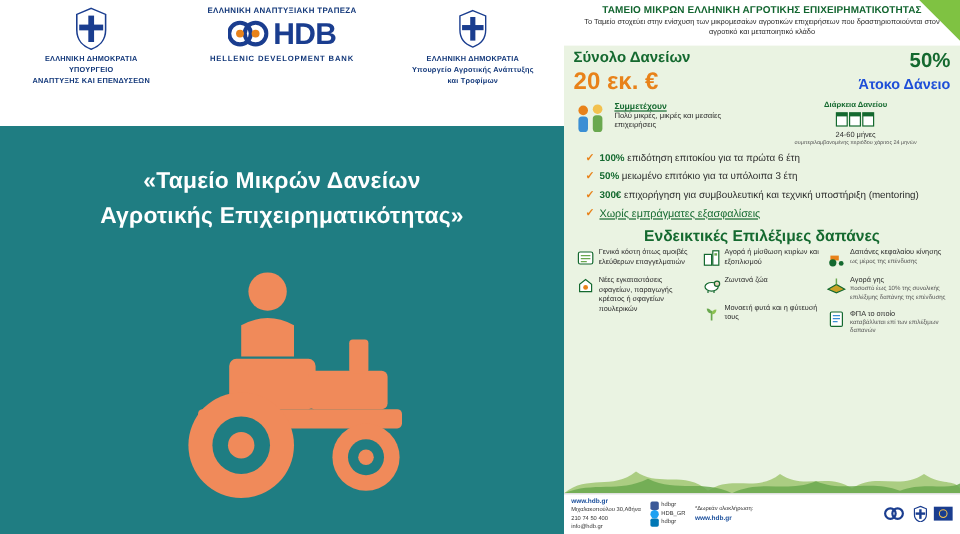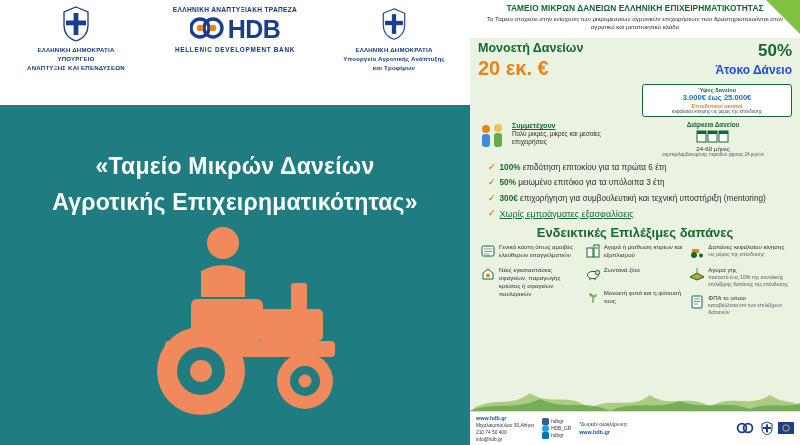--- a/index.html
+++ b/index.html
@@ -68,23 +68,23 @@
     letter-spacing: .7px; margin-top: 4px; text-align: center;
   }
 
   .teal {
     position: absolute; left: 0; top: 105px;
     width: 470px; height: 340px;
     background: #1f7d82;
     overflow: hidden;
   }
   .teal-title {
-    position: absolute; left: 0; top: 44px; width: 470px;
+    position: absolute; left: 0; top: 32px; width: 470px;
     text-align: center; color: #ffffff;
-    font-size: 23px; line-height: 1.55; font-weight: bold;
+    font-size: 19px; line-height: 1.55; font-weight: bold;
     letter-spacing: .2px;
   }
   .tractor {
     position: absolute; left: 105px; top: 118px;
     width: 260px; height: 200px;
   }
 
   
   .poster {
     position: absolute; left: 470px; top: 0;
@@ -263,43 +263,37 @@
           <circle cx="200" cy="158" r="6.5" fill="#f08a5a"></circle>
         </svg>
       </div>
     </div>
   </div>
 
   <div class="poster">
 
     <div class="poster-top">
       <div class="corner"></div>
-      <div class="poster-title">ΤΑΜΕΙΟ ΜΙΚΡΩΝ ΔΑΝΕΙΩΝ ΕΛΛΗΝΙΚΗ ΕΠΙΧΕΙΡΗΜΑΤΙΚΟΤΗΤΑΣ</div>
+      <div class="poster-title">ΤΑΜΕΙΟ ΜΙΚΡΩΝ ΕΛΛΗΝΙΚΗ ΑΓΡΟΤΙΚΗΣ ΕΠΙΧΕΙΡΗΜΑΤΙΚΟΤΗΤΑΣ</div>
       <div class="poster-sub">Το Ταμείο στοχεύει στην ενίσχυση των μικρομεσαίων αγροτικών επιχειρήσεων που δραστηριοποιούνται στον αγροτικό και μεταποιητικό κλάδο</div>
     </div>
 
     <div class="poster-body">
 
       <div class="row-head">
         <div>
-          <div class="h-green">Μονοετή Δανείων</div>
+          <div class="h-green">Σύνολο Δανείων</div>
           <div class="h-big-amt">20 εκ. €</div>
         </div>
         <div>
           <div class="h-50">50%</div>
           <div class="h-atoko">Άτοκο Δάνειο</div>
         </div>
       </div>
 
-      <div class="loanbox">
-        <div class="lb-t">Ύψος δανείου</div>
-        <div class="lb-v">3.000€ έως 25.000€</div>
-        <div class="lb-s">Επενδυτικοί σκοποί</div>
-        <div class="lb-s2">κεφαλαίου κίνησης ως μέρος της επένδυσης</div>
-      </div>
 
       <div class="mid-row">
         <div class="part-col">
           <span>
             <svg width="30" height="30" viewBox="0 0 30 30">
               <circle cx="8" cy="8" r="4" fill="#e8821a"></circle>
               <rect x="4" y="13" width="8" height="13" rx="3" fill="#3b8fd4"></rect>
               <circle cx="20" cy="7" r="4" fill="#f2c14e"></circle>
               <rect x="16" y="12" width="8" height="14" rx="3" fill="#6aa84f"></rect>
             </svg>

